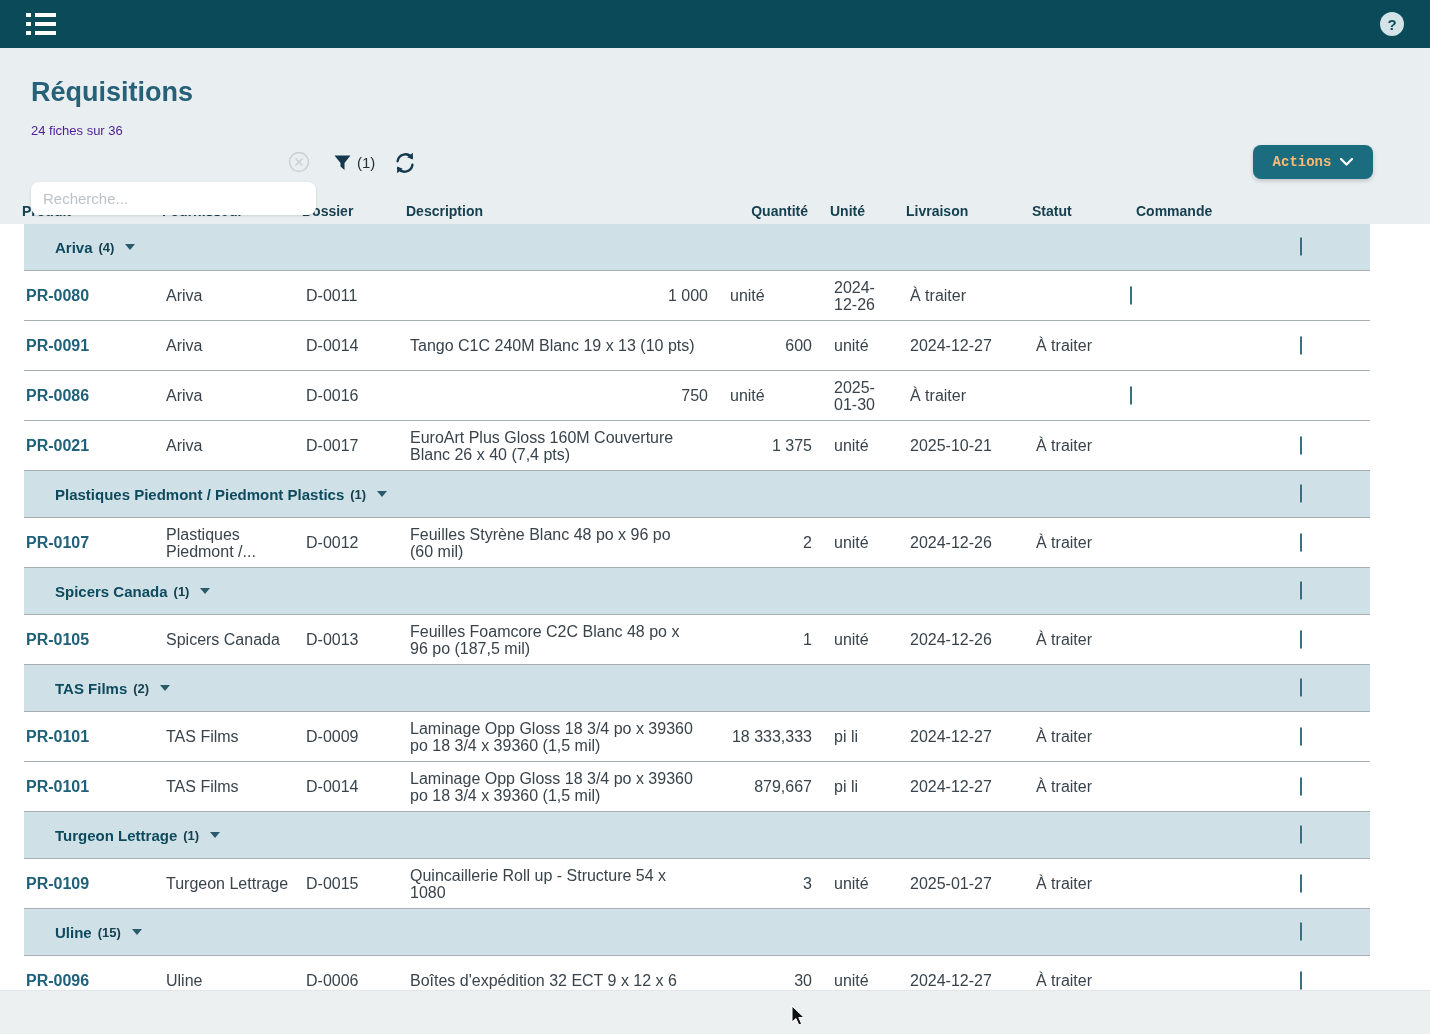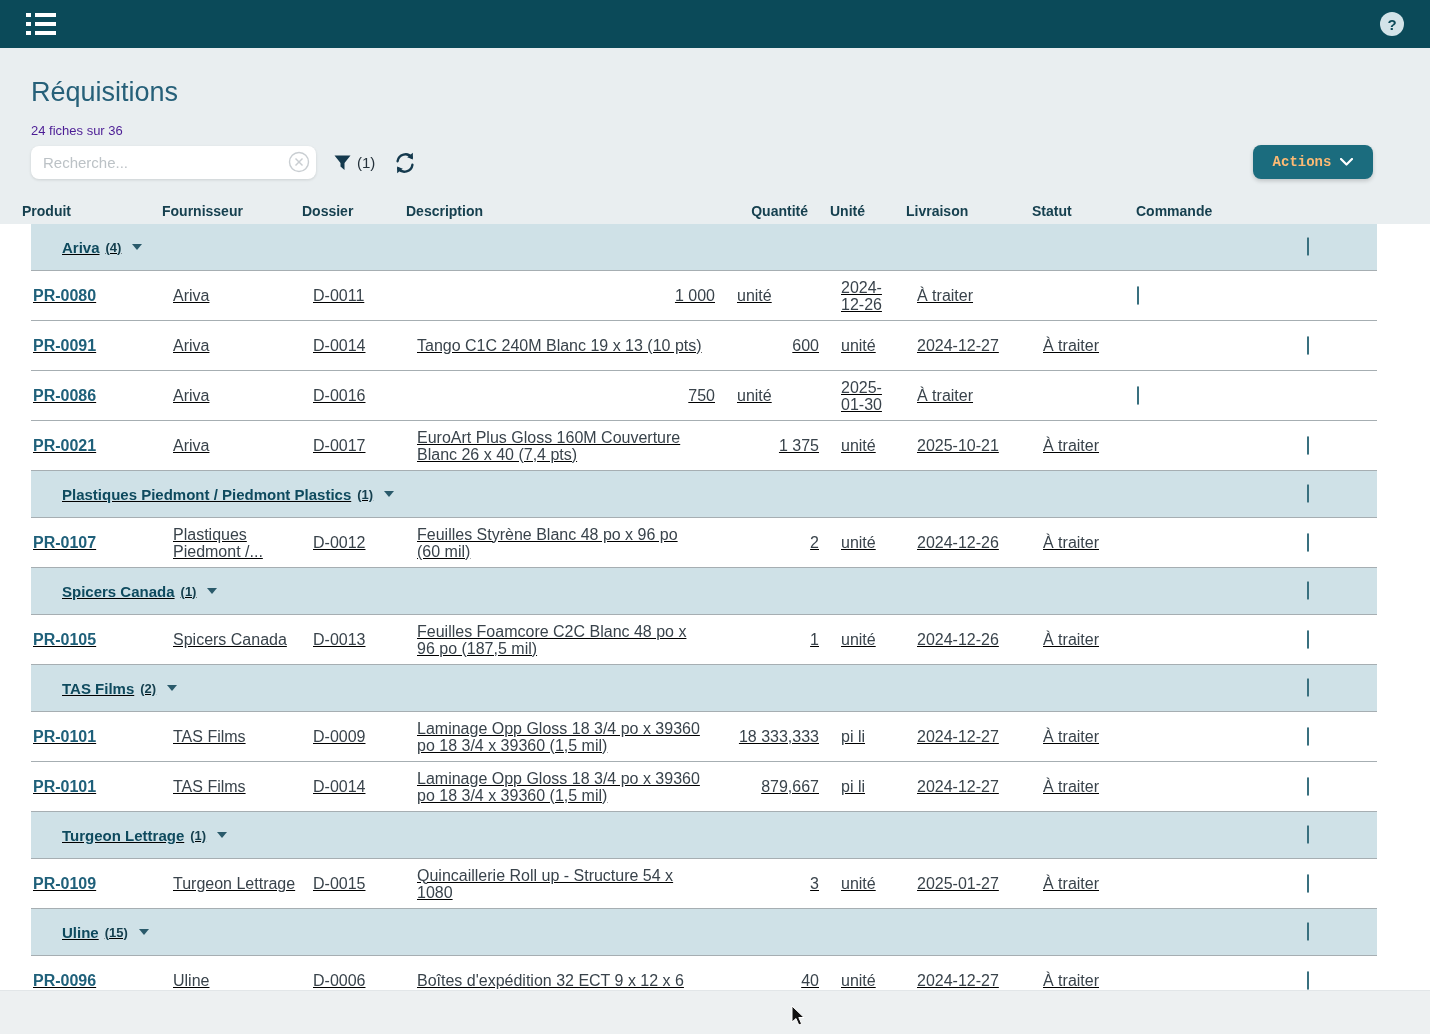--- a/index.html
+++ b/index.html
@@ -10,49 +10,49 @@
   .topbar { height:48px; background:#0b4a59; display:flex; align-items:center;
     justify-content:space-between; padding:0 26px; }
   .menu-btn { width:34px; height:30px; display:flex; align-items:center; cursor:pointer; }
   .help-btn { width:24px; height:24px; border-radius:50%; background:#d3e3e8;
     color:#0b4a59; font-weight:bold; font-size:15px; display:flex; align-items:center;
     justify-content:center; cursor:pointer; }
 
   
   .content { height:942px; overflow:hidden; background:#e9eef0; }
   .head-area { background:#e9eef0; padding-top:28px; }
-  .page-title { color:#266079; font-size:27px; font-weight:400; margin-left:31px; line-height:32px; }
+  .page-title { color:#266079; font-size:27px; font-weight:700; margin-left:31px; line-height:32px; }
   .record-count { color:#4c1d95; font-size:13px; margin:16px 0 0 31px; line-height:14px; }
 
   .toolbar { display:flex; align-items:center; margin:8px 0 0 31px; height:33px; position:relative; }
   .search-wrap { position:relative; width:285px; height:33px; }
   .search-input { width:100%; height:100%; border:none; border-radius:8px; background:#ffffff;
     box-shadow:0 1px 3px rgba(0,0,0,0.12); padding:0 34px 0 12px; font-size:15px;
-    color:#444; outline:none; font-family:"Liberation Sans", sans-serif; }
+    color:#444; outline:none; font-family:"Liberation Sans", sans-serif;margin-top:36px; }
   .search-input::placeholder { color:#bcc2c6; }
   .clear-icon { position:absolute; right:6px; top:5px; width:22px; height:22px; cursor:pointer; }
   .filter-group { display:flex; align-items:center; margin-left:18px; cursor:pointer; }
   .filter-count { font-size:15px; color:#24313a; margin-left:6px; }
   .refresh-btn { margin-left:18px; width:24px; height:24px; cursor:pointer; }
   .actions-btn { position:absolute; left:1222px; top:-1px; width:120px; height:34px;
     background:#1b6c7e; border:none; border-radius:8px; color:#fdba74; font-weight:bold;
     font-size:14px; display:flex; align-items:center; justify-content:center; gap:9px;
     cursor:pointer; box-shadow:0 2px 4px rgba(0,0,0,0.18);
     font-family:Liberation Mono, monospace; }
 
   
   .grid { display:grid;
     grid-template-columns:140px 140px 104px 300px 104px 76px 126px 104px 170px 82px; }
   .header-row { margin:18px 0 0 20px; width:1346px; height:27px; align-items:center; }
   .header-row .hc { font-size:14px; font-weight:bold; color:#16404f; padding-left:2px; }
   .hc.c-unite, .hc.c-livr, .hc.c-statut, .hc.c-cmd { padding-left:22px; }
   .hc.c-qte { text-align:right; padding:0; }
 
   .table-band { background:#ffffff; width:1430px; }
-  .table { margin-left:31px; width:1346px;text-decoration:underline; }
+  .table { margin-left:24px; width:1346px; }
 
   .group-row { height:47px; background:#cfe1e7; border-bottom:1px solid #a6aeb2;
     display:flex; align-items:center; padding-left:31px; position:relative; }
   .group-label { font-size:15px; font-weight:bold; color:#0e4a5e; cursor:pointer; }
   .group-count { font-size:13px; font-weight:bold; color:#16404f; margin-left:6px; }
   .caret { display:inline-block; width:0; height:0; border-left:5px solid transparent;
     border-right:5px solid transparent; border-top:6px solid #2a5a6b; margin-left:11px; }
   .group-check { position:absolute; left:1276px; }
 
   .data-row { height:50px; background:#ffffff; border-bottom:1px solid #a6aeb2;
@@ -284,21 +284,21 @@
           <span class="group-label">Uline</span>
           <span class="group-count">(15)</span>
           <span class="caret"></span>
           <span class="group-check"><span class="checkbox"></span></span>
         </div>
         <div class="grid data-row">
           <div class="cell c-prod"><a>PR-0096</a></div>
           <div class="cell">Uline</div>
           <div class="cell">D-0006</div>
           <div class="cell c-desc">Boîtes d'expédition 32 ECT 9 x 12 x 6</div>
-          <div class="cell c-qte">40</div>
+          <div class="cell c-qte">30</div>
           <div class="cell c-unite">unité</div>
           <div class="cell c-livr">2024-12-27</div>
           <div class="cell c-statut">À traiter</div>
           <div class="cell c-cmd"></div>
           <div class="cell c-check"><span class="checkbox"></span></div>
         </div>
       </div>
   </div>
 </div>
 

